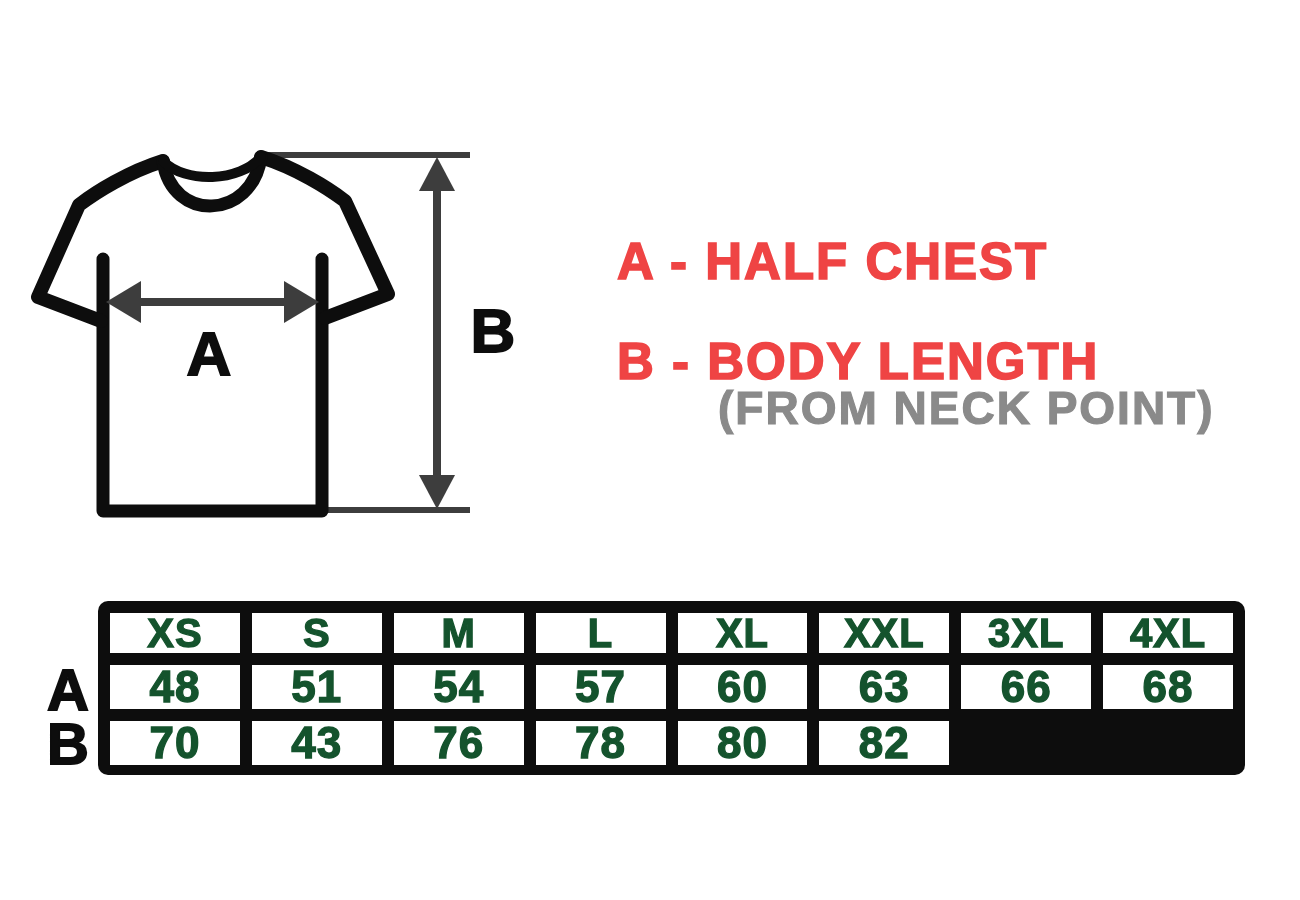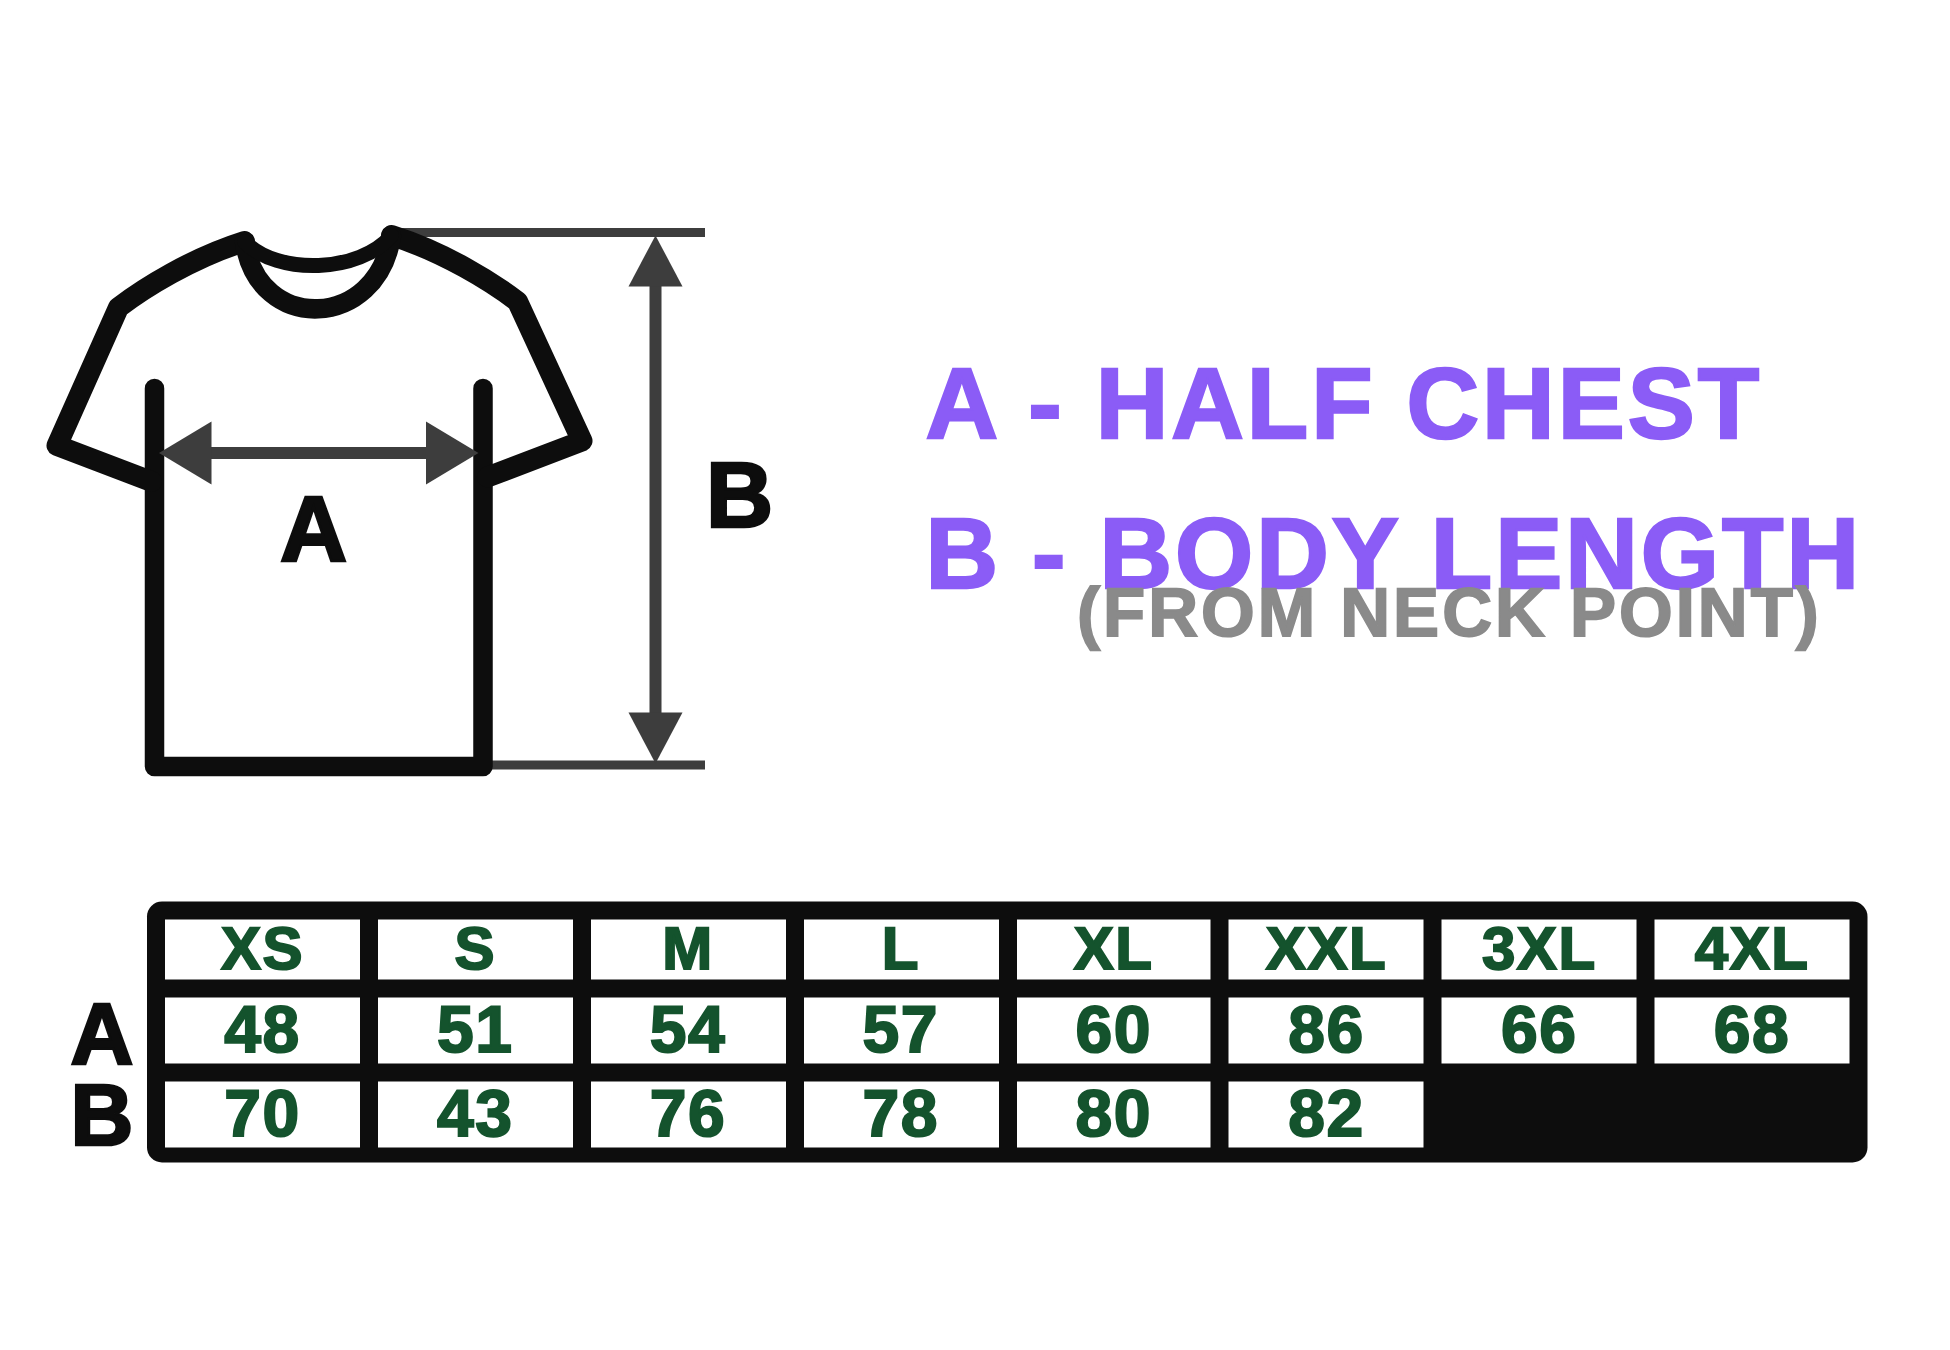--- a/index.html
+++ b/index.html
@@ -15,21 +15,21 @@
   svg{display:block;}
 
   
   .heavy{
     font-weight:700;
     -webkit-text-stroke:1.6px currentColor;
     letter-spacing:2px;
     white-space:nowrap;
     line-height:1;
   }
-  .legend-main{font-size:67px;color:#8b5cf6;}
+  .legend-main{font-size:51px;color:#ef4444;}
   .legend-note{font-size:46px;color:#8a8a8a;-webkit-text-stroke:1.2px currentColor;}
 
   .diagram-label{
     font-size:62px;font-weight:700;line-height:1;
     -webkit-text-stroke:1.8px currentColor;
     color:#0d0d0d;text-align:center;
   }
 
   .row-label{
     font-size:58px;font-weight:700;line-height:1;
@@ -102,21 +102,21 @@
       <div class="cell header">L</div>
       <div class="cell header">XL</div>
       <div class="cell header">XXL</div>
       <div class="cell header">3XL</div>
       <div class="cell header">4XL</div>
       <div class="cell value">48</div>
       <div class="cell value">51</div>
       <div class="cell value">54</div>
       <div class="cell value">57</div>
       <div class="cell value">60</div>
-      <div class="cell value">86</div>
+      <div class="cell value">63</div>
       <div class="cell value">66</div>
       <div class="cell value">68</div>
       <div class="cell value">70</div>
       <div class="cell value">43</div>
       <div class="cell value">76</div>
       <div class="cell value">78</div>
       <div class="cell value">80</div>
       <div class="cell value">82</div>
     </div>
 

